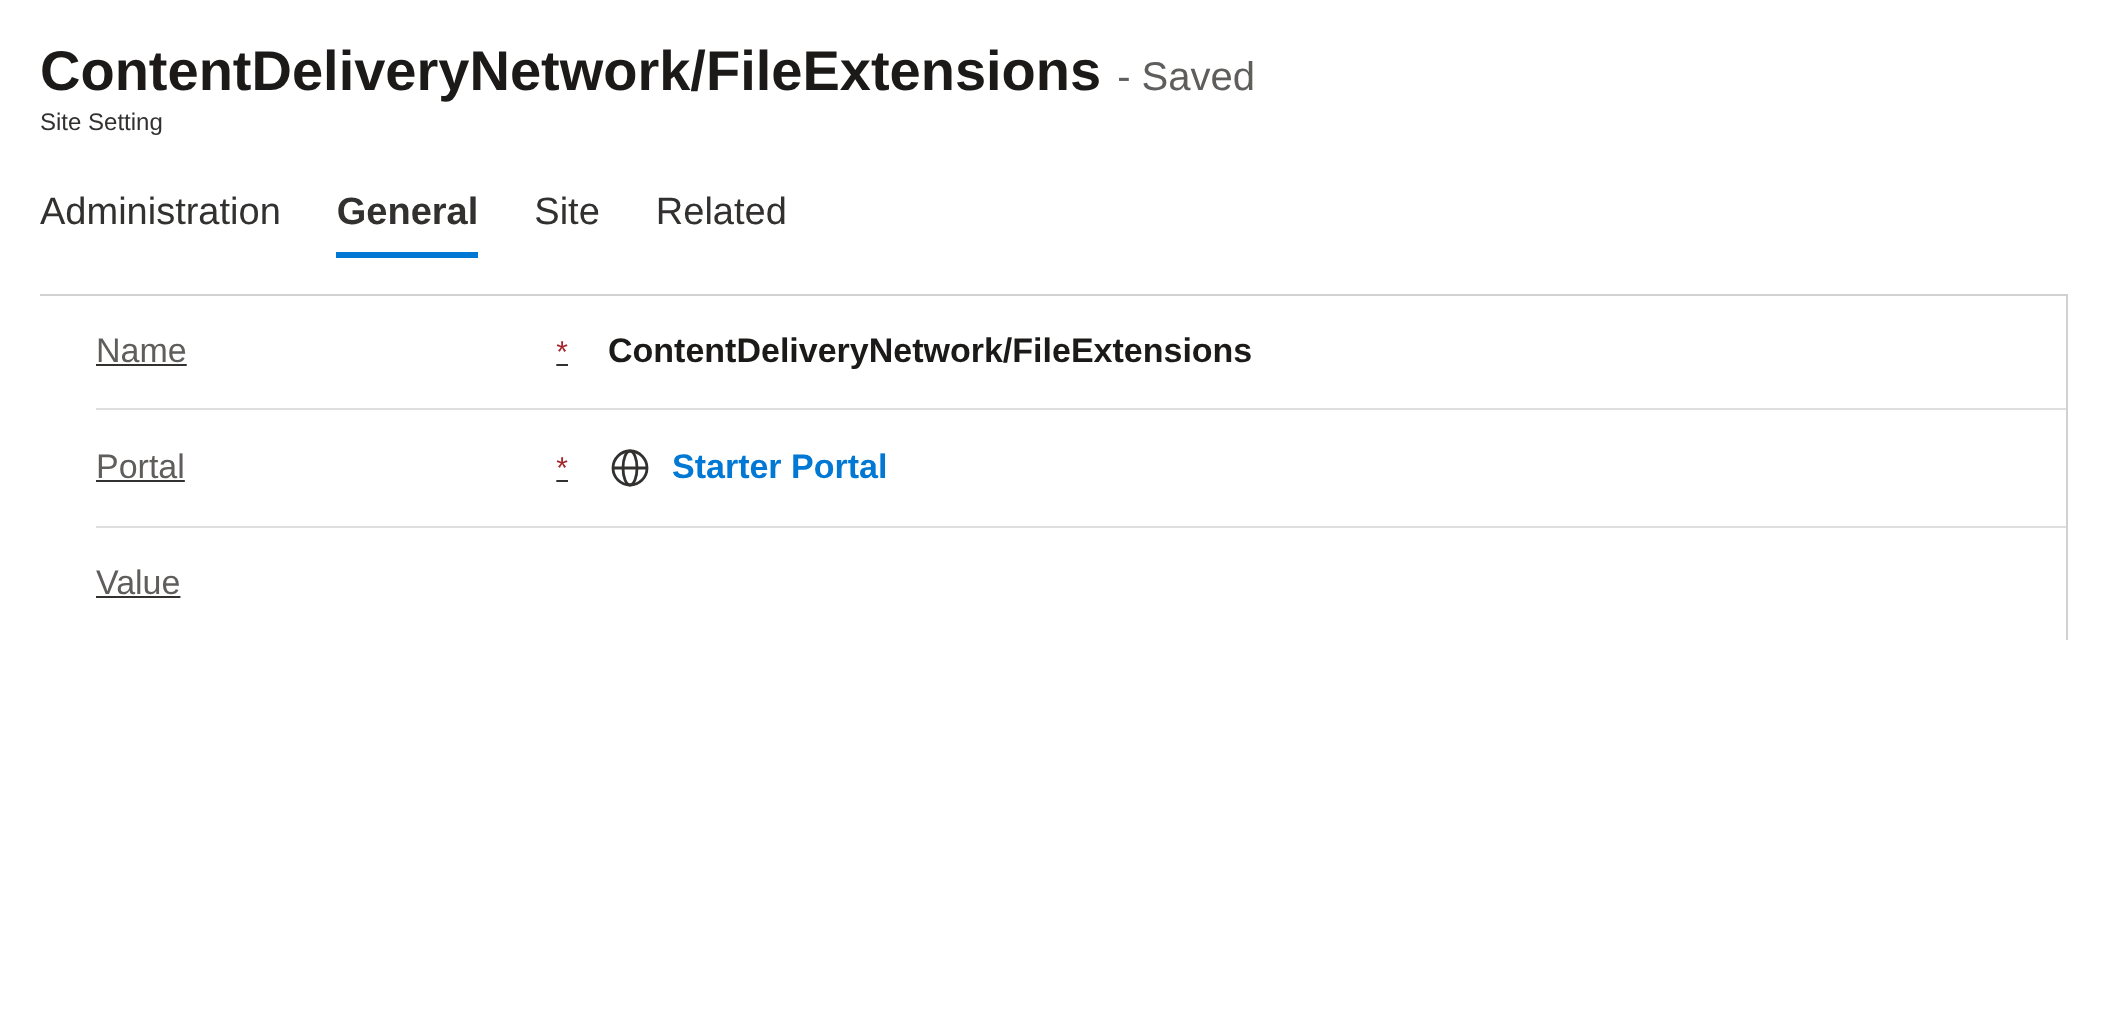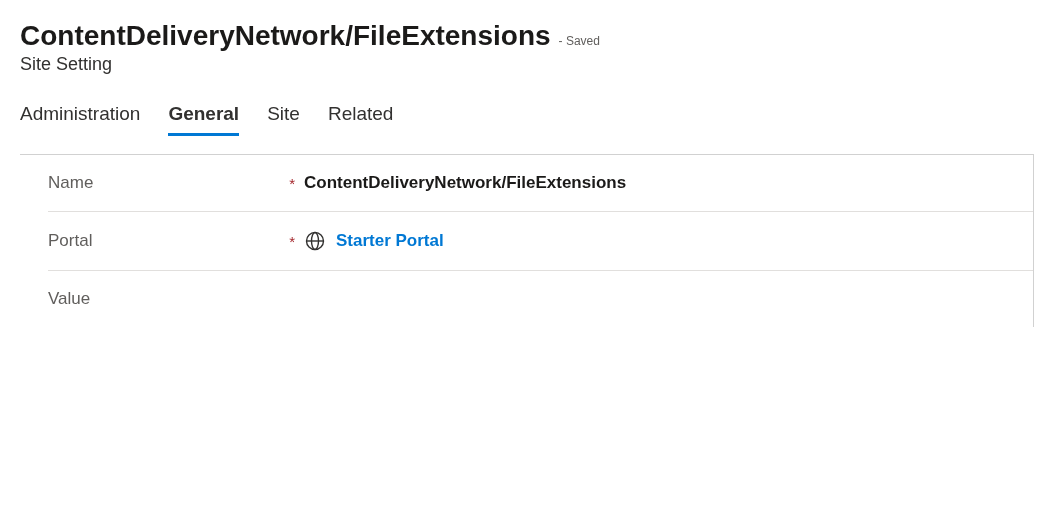--- a/index.html
+++ b/index.html
@@ -20,26 +20,26 @@
       display: flex;
       align-items: baseline;
       gap: 8px;
     }
     .page-title {
       font-size: 28px;
       font-weight: 600;
       color: #1b1a19;
     }
     .save-status {
-      font-size: 12px;
+      font-size: 20px;
       color: #605e5c;
       font-weight: 400;
     }
     .subtitle {
-      font-size: 18px;
+      font-size: 12px;
       color: #323130;
       margin-top: 2px;
     }
     .tabs {
       display: flex;
       gap: 28px;
       margin-top: 28px;
       margin-bottom: 0;
     }
     .tab {
@@ -69,21 +69,22 @@
       margin-left: 28px;
     }
     .form-row:last-child {
       border-bottom: none;
     }
     .label-cell {
       width: 256px;
       display: flex;
       align-items: center;
       justify-content: flex-end;
-      padding-right: 9px;
+      padding-right: 20px;
+      text-decoration: underline;
     }
     .field-label {
       font-size: 17px;
       color: #605e5c;
     }
     .required-mark {
       color: #a4262c;
       font-size: 15px;
       margin-left: auto;
     }

